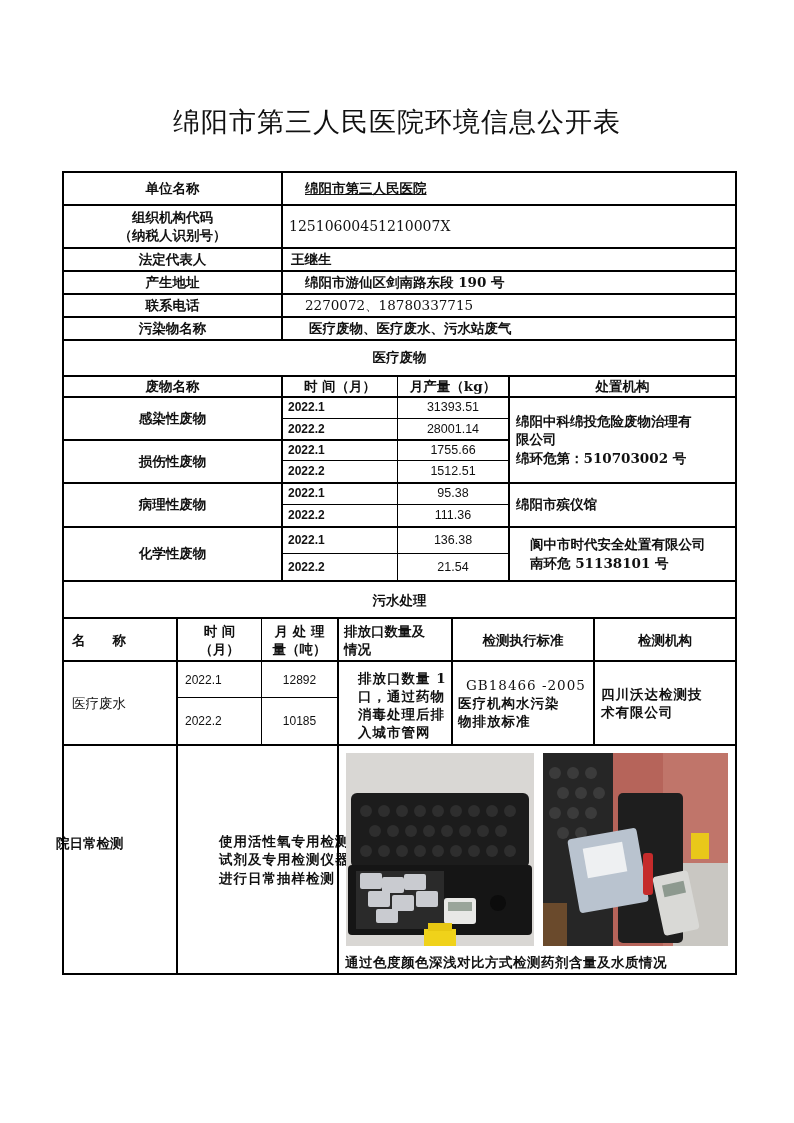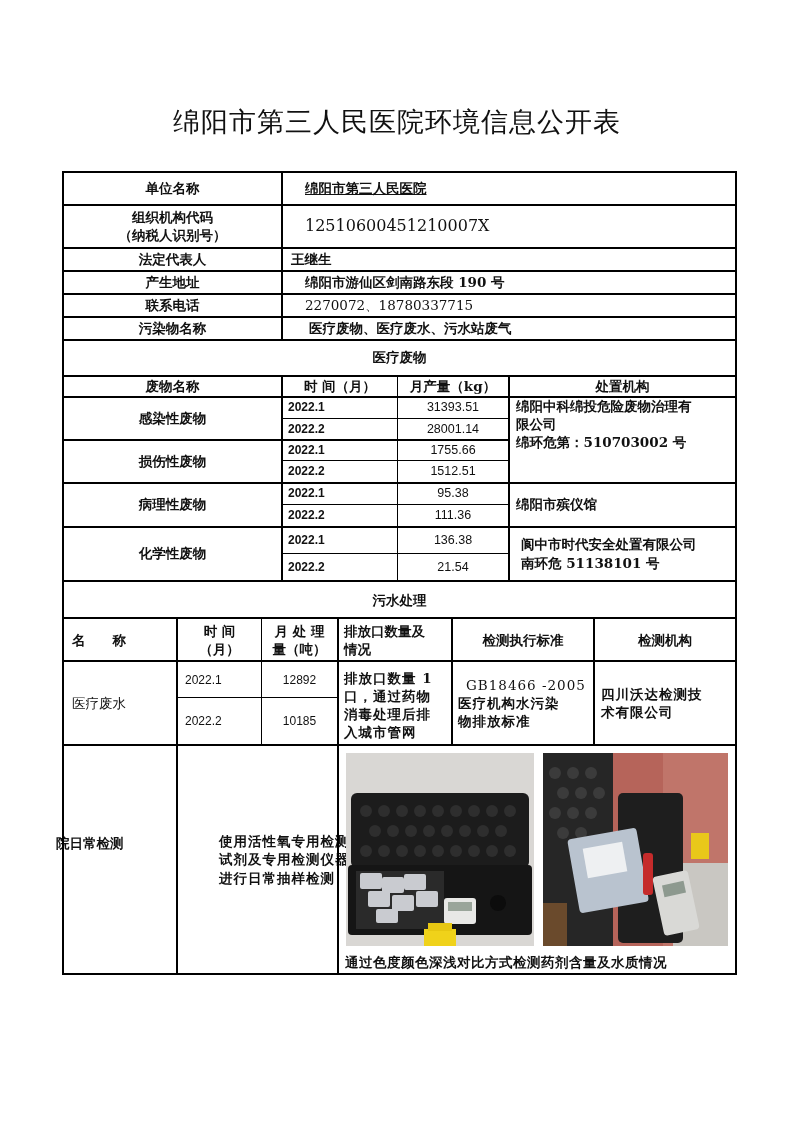--- a/index.html
+++ b/index.html
@@ -24,21 +24,21 @@
 
 <div class="title">绵阳市第三人民医院环境信息公开表</div>
 
 <div class="cell c" style="left:64px;top:173px;width:217px;height:31px;border-radius:9px;">单位名称</div>
 <div class="cell l" style="left:283px;top:173px;width:452px;height:31px;padding-left:22px;text-decoration:underline;">绵阳市第三人民医院</div>
 
 <div class="cell c" style="left:64px;top:205px;width:217px;height:42px;flex-direction:column;">
   <span>组织机构代码</span>
   <span>（纳税人识别号）</span>
 </div>
-<div class="cell l num" style="left:283px;top:205px;width:452px;height:42px;padding-left:22px;font-family:'DejaVu Serif',serif;font-size:16px;">12510600451210007X</div>
+<div class="cell l num" style="left:283px;top:205px;width:452px;height:42px;padding-left:6px;font-family:'DejaVu Serif',serif;font-size:14px;">12510600451210007X</div>
 
 <div class="cell c" style="left:64px;top:248px;width:217px;height:22px;">法定代表人</div>
 <div class="cell l" style="left:283px;top:248px;width:452px;height:22px;">王继生</div>
 
 <div class="cell c" style="left:64px;top:271px;width:217px;height:22px;">产生地址</div>
 <div class="cell l" style="left:283px;top:271px;width:452px;height:22px;padding-left:22px;">绵阳市游仙区剑南路东段 190 号</div>
 
 <div class="cell c" style="left:64px;top:294px;width:217px;height:22px;">联系电话</div>
 <div class="cell l" style="left:283px;top:294px;width:452px;height:22px;padding-left:22px;font-family:'DejaVu Serif',serif;font-weight:normal;">2270072、18780337715</div>
 
@@ -57,39 +57,39 @@
 <div class="cell c num" style="left:398px;top:397px;width:110px;height:21px;">31393.51</div>
 <div class="cell l numb" style="left:283px;top:419px;width:114px;height:20px;padding-left:5px;">2022.2</div>
 <div class="cell c num" style="left:398px;top:419px;width:110px;height:20px;">28001.14</div>
 
 <div class="cell c" style="left:64px;top:440px;width:217px;height:42px;">损伤性废物</div>
 <div class="cell l numb" style="left:283px;top:440px;width:114px;height:20px;padding-left:5px;">2022.1</div>
 <div class="cell c num" style="left:398px;top:440px;width:110px;height:20px;">1755.66</div>
 <div class="cell l numb" style="left:283px;top:461px;width:114px;height:21px;padding-left:5px;">2022.2</div>
 <div class="cell c num" style="left:398px;top:461px;width:110px;height:21px;">1512.51</div>
 
-<div class="cell l" style="left:510px;top:397px;width:225px;height:85px;flex-direction:column;align-items:flex-start;padding-left:6px;font-size:13.5px;">
+<div class="cell l" style="left:510px;top:397px;width:225px;height:85px;flex-direction:column;align-items:flex-start;justify-content:center;padding-left:6px;font-size:13.5px;">
   <span>绵阳中科绵投危险废物治理有</span>
   <span>限公司</span>
   <span>绵环危第：510703002 号</span>
 </div>
 
 <div class="cell c" style="left:64px;top:483px;width:217px;height:43px;">病理性废物</div>
 <div class="cell l numb" style="left:283px;top:483px;width:114px;height:21px;padding-left:5px;">2022.1</div>
 <div class="cell c num" style="left:398px;top:483px;width:110px;height:21px;">95.38</div>
 <div class="cell l numb" style="left:283px;top:505px;width:114px;height:21px;padding-left:5px;">2022.2</div>
 <div class="cell c num" style="left:398px;top:505px;width:110px;height:21px;">111.36</div>
 <div class="cell l" style="left:510px;top:483px;width:225px;height:43px;padding-left:6px;">绵阳市殡仪馆</div>
 
 <div class="cell c" style="left:64px;top:527px;width:217px;height:53px;">化学性废物</div>
 <div class="cell l numb" style="left:283px;top:527px;width:114px;height:26px;padding-left:5px;">2022.1</div>
 <div class="cell c num" style="left:398px;top:527px;width:110px;height:26px;">136.38</div>
 <div class="cell l numb" style="left:283px;top:554px;width:114px;height:26px;padding-left:5px;">2022.2</div>
 <div class="cell c num" style="left:398px;top:554px;width:110px;height:26px;">21.54</div>
-<div class="cell l" style="left:510px;top:527px;width:225px;height:53px;flex-direction:column;align-items:flex-start;justify-content:center;padding-left:11px;">
+<div class="cell l" style="left:510px;top:527px;width:225px;height:53px;flex-direction:column;align-items:flex-start;justify-content:center;padding-left:20px;">
   <span>阆中市时代安全处置有限公司</span>
   <span>南环危 51138101 号</span>
 </div>
 
 <div class="cell c" style="left:64px;top:582px;width:671px;height:36px;">污水处理</div>
 
 <div class="cell l" style="left:64px;top:619px;width:112px;height:42px;padding-left:8px;">名　　称</div>
 <div class="cell c" style="left:178px;top:619px;width:83px;height:42px;flex-direction:column;">
   <span>时 间</span>
   <span>（月）</span>
@@ -104,21 +104,21 @@
 </div>
 <div class="cell c" style="left:453px;top:619px;width:140px;height:42px;">检测执行标准</div>
 <div class="cell c" style="left:595px;top:619px;width:140px;height:42px;border-radius:20px;">检测机构</div>
 
 <div class="cell l" style="left:64px;top:662px;width:112px;height:82px;padding-left:8px;font-weight:normal;">医疗废水</div>
 <div class="cell l num" style="left:178px;top:662px;width:83px;height:36px;padding-left:7px;font-size:12px;">2022.1</div>
 <div class="cell c num" style="left:262px;top:662px;width:75px;height:36px;font-size:12px;">12892</div>
 <div class="cell l num" style="left:178px;top:699px;width:83px;height:45px;padding-left:7px;font-size:12px;">2022.2</div>
 <div class="cell c num" style="left:262px;top:699px;width:75px;height:45px;font-size:12px;">10185</div>
 
-<div class="cell l" style="left:339px;top:662px;width:112px;height:88px;flex-direction:column;align-items:flex-start;justify-content:center;padding-left:5px;line-height:1.32;letter-spacing:1px;">
+<div class="cell l" style="left:339px;top:662px;width:112px;height:88px;flex-direction:column;align-items:flex-start;justify-content:center;padding-left:19px;line-height:1.32;letter-spacing:1px;">
   <span>排放口数量 1</span>
   <span>口，通过药物</span>
   <span>消毒处理后排</span>
   <span>入城市管网</span>
 </div>
 <div class="cell l" style="left:453px;top:662px;width:140px;height:82px;flex-direction:column;align-items:flex-start;justify-content:center;padding-left:5px;letter-spacing:1px;">
   <span style="font-weight:normal;padding-left:8px;">GB18466 -2005</span>
   <span>医疗机构水污染</span>
   <span>物排放标准</span>
 </div>

